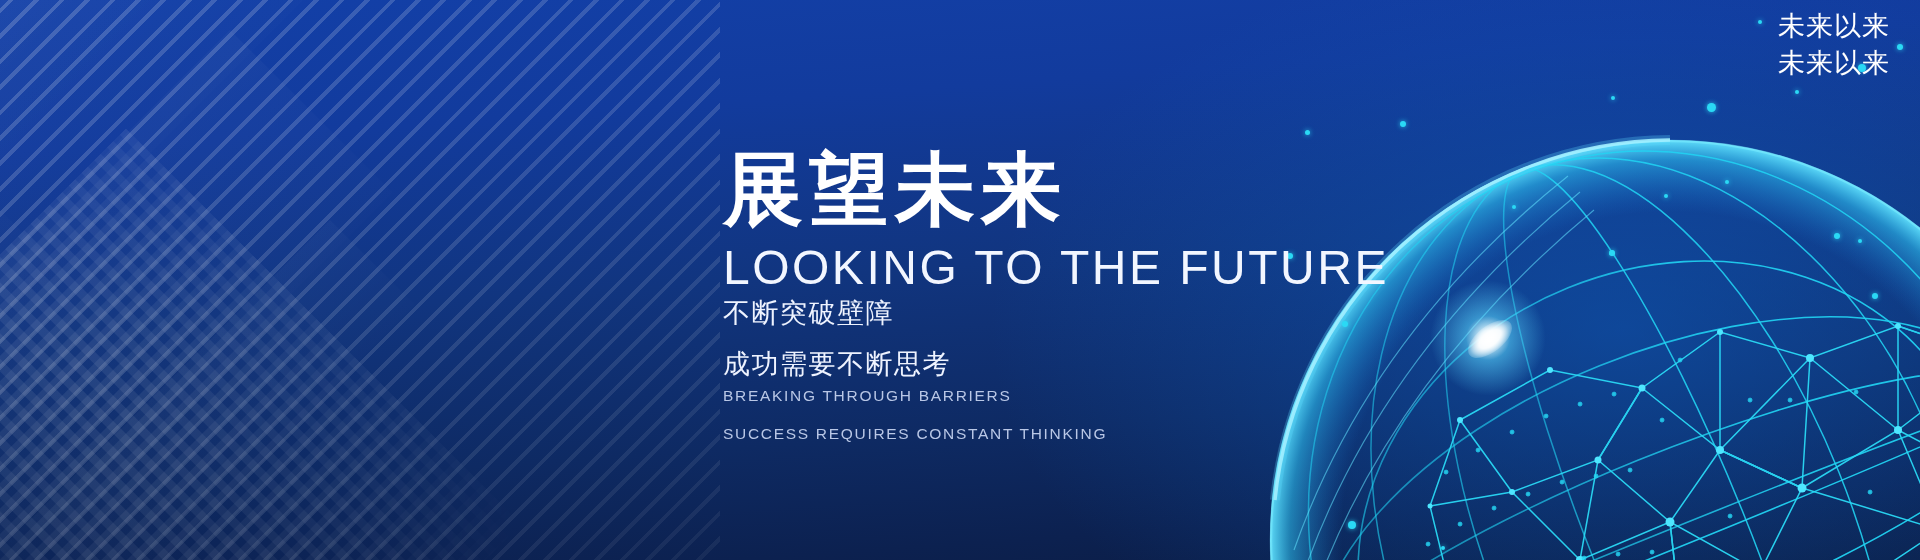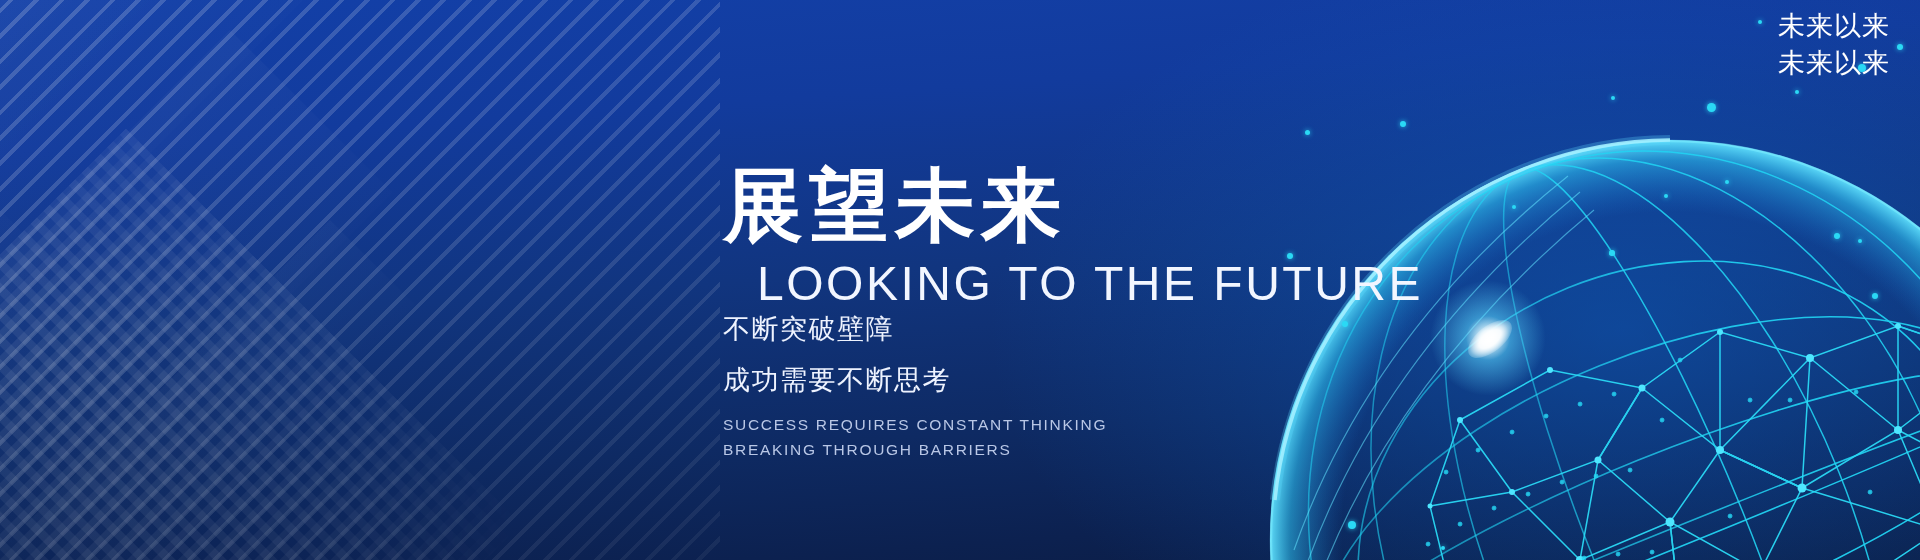--- a/index.html
+++ b/index.html
@@ -93,39 +93,37 @@
     border-radius:50%;
     background:#2ad9f5;
     box-shadow:0 0 5px rgba(42,217,245,0.85);
   }
 
   
   .text-block {
     position:absolute;
     left:723px; top:148px;
     width:700px;
-    margin-top:16px;
   }
   .title-cn {
     font-size:80px;
     font-weight:bold;
     color:#ffffff;
     letter-spacing:6px;
     line-height:1.05;
     white-space:nowrap;
   }
   .title-en {
     margin-top:10px;
     font-size:48px;
     font-weight:300;
     color:#f2f6ff;
     letter-spacing:2.5px;
     line-height:1.1;
     white-space:nowrap;
-    text-align:right;
   }
   .sub-cn {
     margin-top:14px;
     font-size:27px;
     font-weight:normal;
     color:#eef3ff;
     letter-spacing:1.5px;
     line-height:1.38;
     white-space:nowrap;
   }
@@ -408,22 +406,22 @@
       <div class="star" style="left: 1347.8px; top: 520.8px; width: 8.4px; height: 8.4px;"></div>
       <div class="star" style="left: 1441px; top: 546px; width: 4px; height: 4px;"></div>
       <div class="star" style="left: 1872px; top: 293px; width: 6px; height: 6px;"></div>
     </div>
 
   <div class="text-block">
     <div class="title-cn">展望未来</div>
     <div class="title-en">LOOKING TO THE FUTURE</div>
     <div class="sub-cn" style="margin-top:0;">不断突破壁障</div>
     <div class="sub-cn">成功需要不断思考</div>
+    <div class="sub-en" style="margin-top:0;">BREAKING THROUGH BARRIERS</div>
     <div class="sub-en">SUCCESS REQUIRES CONSTANT THINKING</div>
-    <div class="sub-en" style="margin-top:0;">BREAKING THROUGH BARRIERS</div>
   </div>
 
   <div class="corner-slogan">
     <div>未来以来</div>
     <div>未来以来</div>
   </div>
 
 </div>
 
 </body></html>

